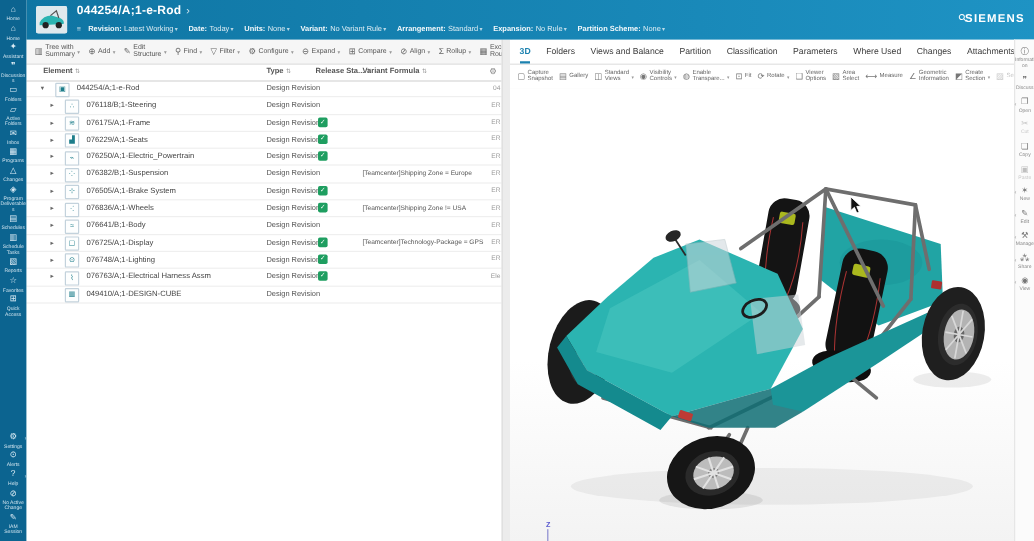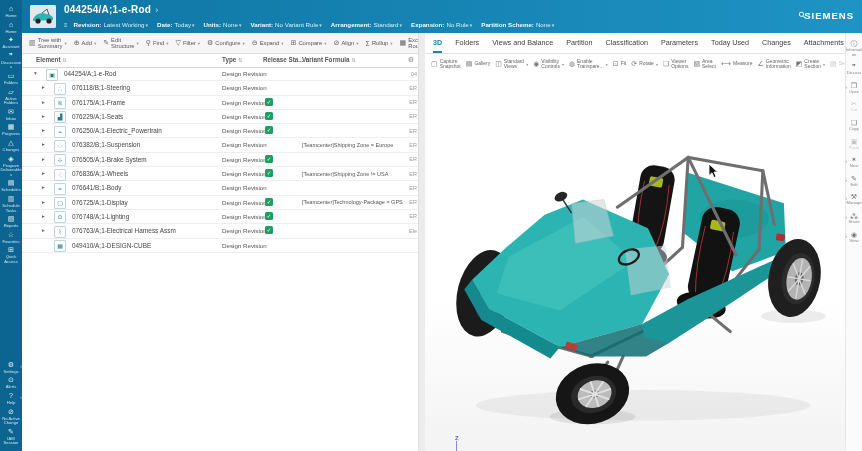--- a/index.html
+++ b/index.html
@@ -417,21 +417,21 @@
   <div class="splitter"></div>
 
   <div class="right-panel">
     <div class="tabs" id="tabs">
         <div class="tab active">3D</div>
         <div class="tab">Folders</div>
         <div class="tab">Views and Balance</div>
         <div class="tab">Partition</div>
         <div class="tab">Classification</div>
         <div class="tab">Parameters</div>
-        <div class="tab">Today Used</div>
+        <div class="tab">Where Used</div>
         <div class="tab">Changes</div>
         <div class="tab">Attachments</div>
       </div>
     <div class="vtoolbar" id="vtoolbar">
         <div class="vt-btn">
           <span class="vt-ic">▢</span>
           <span class="vt-lb">Capture
 Snapshot</span>
         </div>
         <div class="vt-btn">

